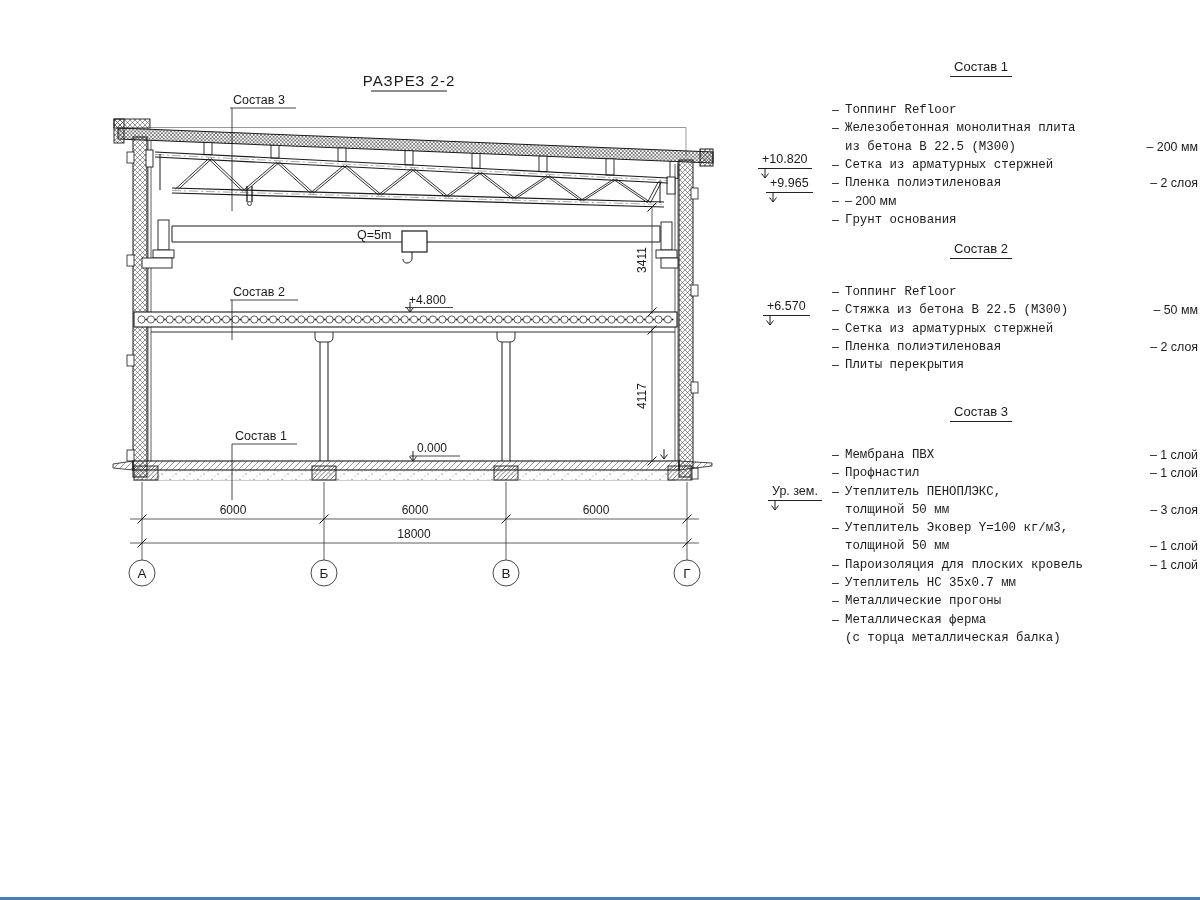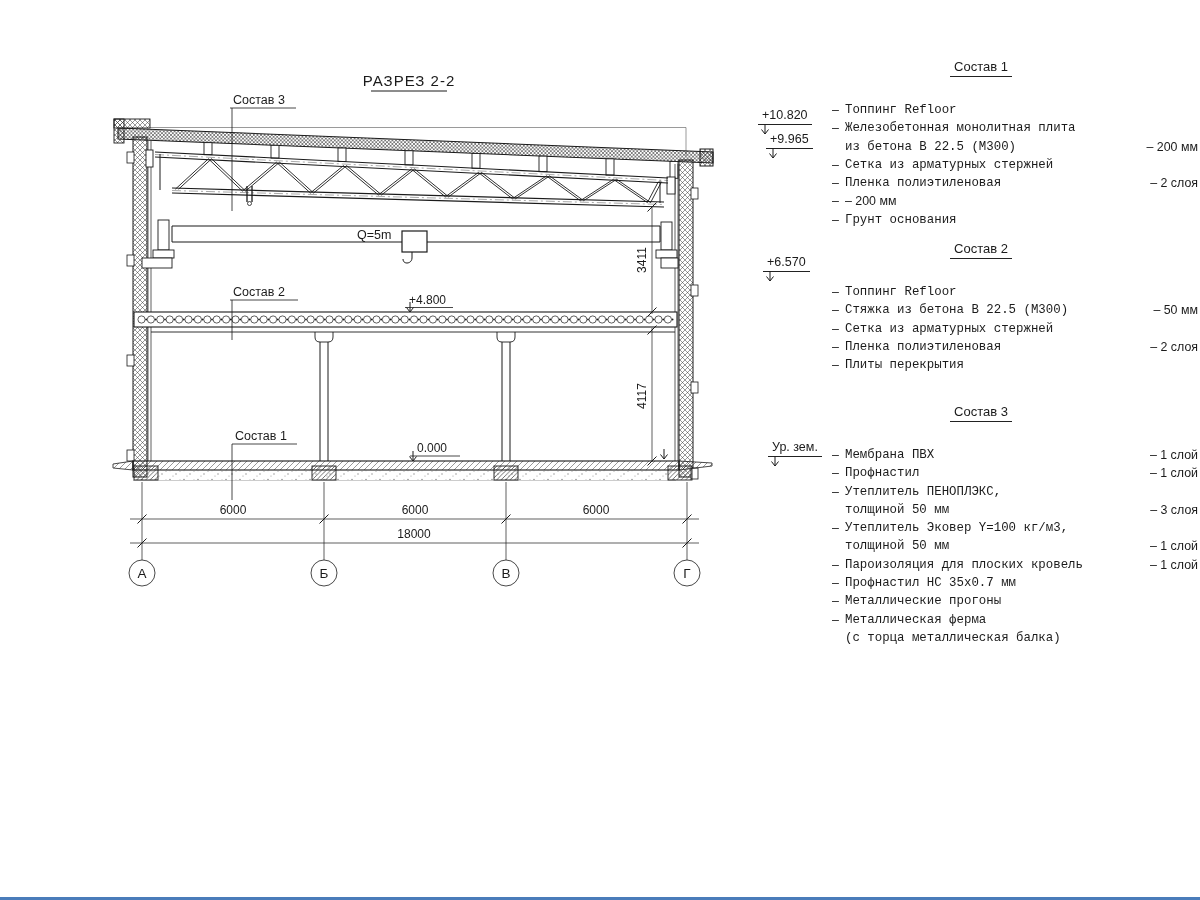--- a/index.html
+++ b/index.html
@@ -8,21 +8,21 @@
   svg text{font-family:"Liberation Sans",sans-serif;fill:#1b1b1b;}
   
   .legend-section{position:absolute;width:366px;}
   .sec-head{text-align:center;padding-right:68px;margin-bottom:24px;}
   .sec-title{display:inline-block;font-size:13px;border-bottom:1px solid #222;padding:0 4px 2px 4px;}
   .row{display:flex;line-height:18.3px;font-size:12.4px;}
   .row .dash{width:13px;flex:none;}
   .row .txt{flex:1;white-space:nowrap;font-family:Liberation Mono, monospace;}
   .row .val{flex:none;white-space:nowrap;text-align:right;}
   
-  .elev{position:absolute;font-size:12.5px;border-bottom:1px solid #222;padding:0 4px 2px 4px;}
+  .elev{position:absolute;font-size:12.5px;border-bottom:1px solid #222;padding:0 4px 2px 4px;margin-top:44px;}
   .elev svg{position:absolute;left:1px;top:100%;}
   #window-edge{position:absolute;left:0;bottom:0;width:1200px;height:3px;background:#4a7cba;}
 </style>
 </head>
 <body>
 
 <div id="stage">
 
 <svg id="dwg" width="760" height="660" viewBox="0 0 760 660" style="position:absolute;left:0;top:0;">
   <defs>
@@ -534,21 +534,21 @@
             <span class="txt">толщиной 50 мм</span>
             <span class="val">– 1 слой</span>
           </div>
           <div class="row">
             <span class="dash">–</span>
             <span class="txt">Пароизоляция для плоских кровель</span>
             <span class="val">– 1 слой</span>
           </div>
           <div class="row">
             <span class="dash">–</span>
-            <span class="txt">Профнастил НС 35х0.7 мм</span>
+            <span class="txt">Утеплитель НС 35х0.7 мм</span>
             <span class="val"></span>
           </div>
           <div class="row">
             <span class="dash">–</span>
             <span class="txt">Металлические прогоны</span>
             <span class="val"></span>
           </div>
           <div class="row">
             <span class="dash">–</span>
             <span class="txt">Металлическая ферма</span>

